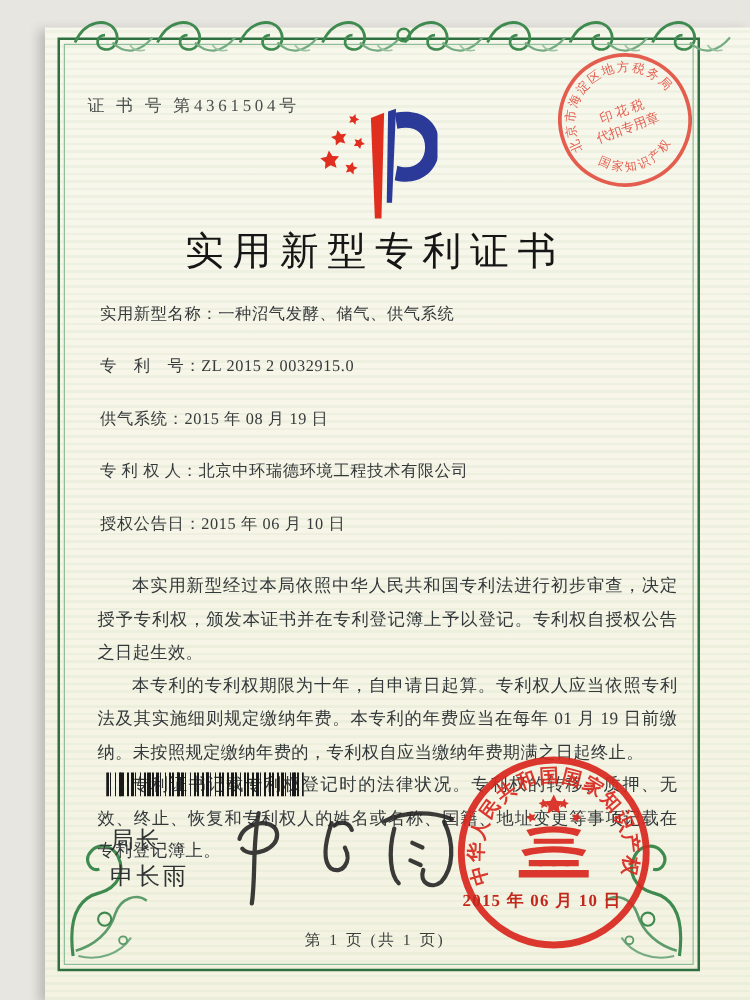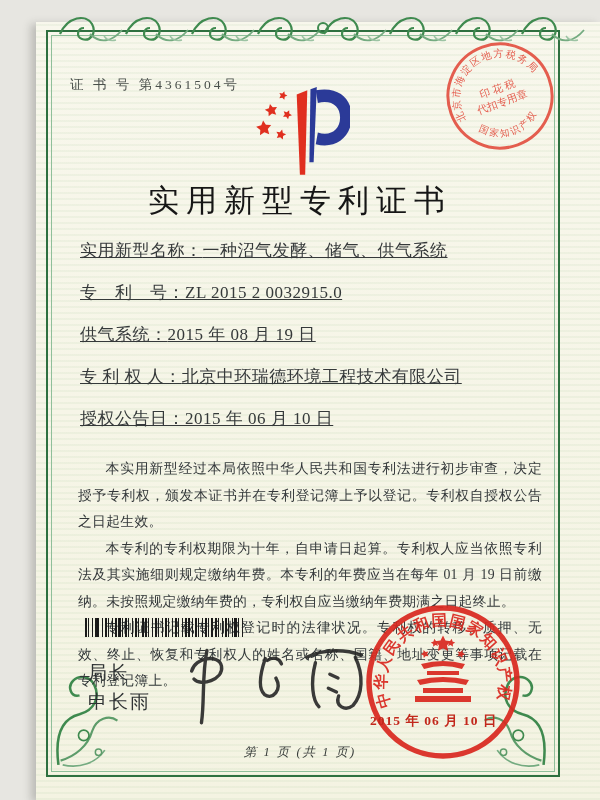--- a/index.html
+++ b/index.html
@@ -14,33 +14,33 @@
   
   .frame-outer{position:absolute;left:46px;top:30px;width:510px;height:743px;border:2px solid #2e7040;z-index:1;}
   .frame-inner{position:absolute;left:3px;top:3px;right:3px;bottom:3px;border:1px solid #8fbf9a;}
   .ornament{position:absolute;z-index:2;}
   
   .cert-no{position:absolute;left:70px;top:76px;font-size:13.5px;letter-spacing:3px;color:#4a4f4c;z-index:3;}
   .logo{position:absolute;left:254px;top:86px;width:96px;height:92px;z-index:3;}
   .title{position:absolute;left:0;top:180px;width:600px;text-align:center;font-size:31px;font-weight:normal;
     letter-spacing:7px;color:#161616;z-index:3;}
   .fields{position:absolute;left:80px;top:240px;width:480px;z-index:3;}
-  .field{height:21px;margin-bottom:21px;font-size:17px;line-height:21px;color:#35393a;letter-spacing:.5px;white-space:nowrap;text-decoration:underline;}
+  .field{height:21px;margin-bottom:21px;font-size:13px;line-height:21px;color:#35393a;letter-spacing:.5px;white-space:nowrap;}
   .paras{position:absolute;left:78px;top:456px;width:464px;z-index:3;}
   .paras p{margin:0;text-indent:2em;font-size:13.8px;line-height:26.5px;color:#33383a;text-align:justify;letter-spacing:.3px;}
   .barcode{position:absolute;left:85px;top:618px;width:158px;height:19px;z-index:3;
     background:
       repeating-linear-gradient(90deg, rgba(247,246,233,0) 0 11px, #1a1a1a 11px 13px, rgba(247,246,233,0) 13px 23px),
       repeating-linear-gradient(90deg,#1a1a1a 0 2px, rgba(0,0,0,0) 2px 3px, #1a1a1a 3px 4px, rgba(0,0,0,0) 4px 7px, #1a1a1a 7px 8px, rgba(0,0,0,0) 8px 10px);}
   .director{position:absolute;left:88px;top:658px;z-index:3;color:#2e3233;font-size:19px;line-height:29px;letter-spacing:2px;}
   .signature{position:absolute;left:180px;top:632px;width:200px;height:95px;z-index:4;transform:rotate(-2deg);}
   .seal{position:absolute;left:363px;top:602px;width:160px;height:160px;z-index:4;opacity:.92;}
   .seal-date{position:absolute;left:370px;top:712px;width:160px;z-index:5;color:#c2281c;font-size:13.5px;font-weight:bold;letter-spacing:1px;}
   .tax-stamp{position:absolute;left:444px;top:40px;width:112px;height:112px;z-index:5;transform:rotate(-20deg);opacity:.88;}
-  .footer{position:absolute;left:0;top:744px;width:600px;text-align:center;font-size:12.5px;letter-spacing:2px;color:#3a3f3c;z-index:3;font-style:italic;}
+  .footer{position:absolute;left:0;top:744px;width:600px;text-align:center;font-size:12.5px;letter-spacing:2px;color:#3a3f3c;z-index:3;}
   svg text{font-family:"Liberation Serif","DejaVu Serif",serif;}
 </style>
 </head>
 <body>
 
 <div id="page">
 
   <svg width="0" height="0" style="position:absolute" aria-hidden="true">
     <defs>
       <path id="star" d="M0,-10 2.939,-4.045 9.511,-3.09 4.755,1.545 5.878,8.09 0,5 -5.878,8.09 -4.755,1.545 -9.511,-3.09 -2.939,-4.045Z"></path>

